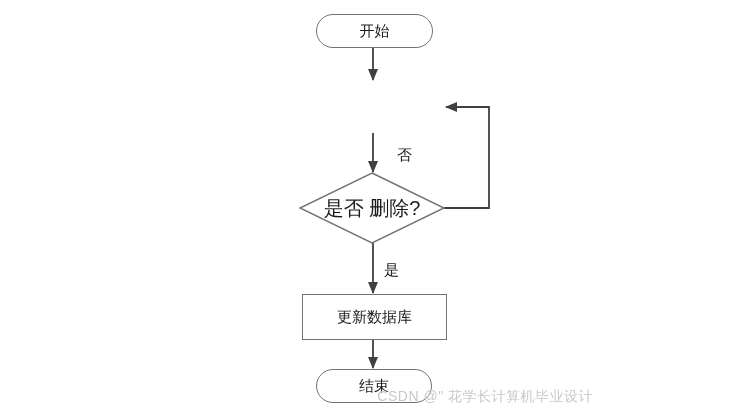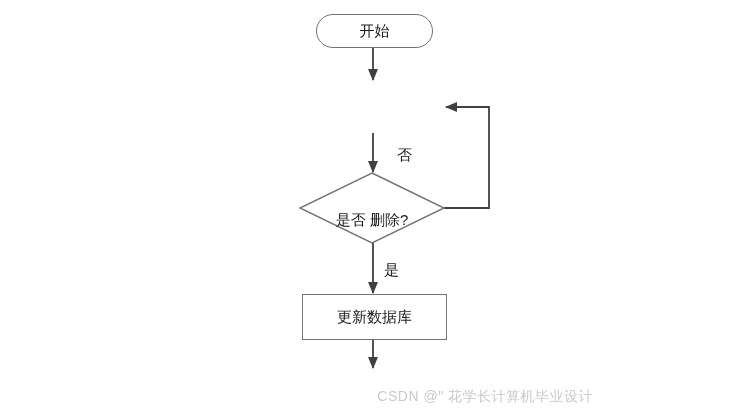--- a/index.html
+++ b/index.html
@@ -46,24 +46,23 @@
     font-size: 15px;
     white-space: nowrap;
   }
   .terminator { border-radius: 17px; }
   .decision-label {
     position: absolute;
     display: flex;
     align-items: center;
     justify-content: center;
     color: var(--text-color);
-    font-size: 15px;
+    font-size: 20px;
     background: transparent;
     white-space: nowrap;
-    margin-top: 12px;
   }
   .edge-label {
     position: absolute;
     color: var(--text-color);
     font-size: 15px;
     line-height: 1;
     white-space: nowrap;
   }
   .watermark {
     position: absolute;
@@ -96,20 +95,21 @@
     <polygon class="diamond-shape" points="372,173 444,208 372,243 300,208"></polygon>
   </svg>
 
   <div class="node terminator" style="left:316px; top:14px; width:117px; height:34px;">开始</div>
 
 
   <div class="decision-label" style="left:300px; top:193px; width:144px; height:30px;">是否 删除?</div>
 
   <div class="node" style="left:302px; top:294px; width:145px; height:46px;">更新数据库</div>
 
+  <div class="node terminator" style="left:316px; top:369px; width:116px; height:34px;">结束</div>
 
   <div class="edge-label" style="left:397px; top:147px;">否</div>
 
   <div class="edge-label" style="left:384px; top:262px;">是</div>
 
   <div class="watermark">CSDN @" 花学长计算机毕业设计</div>
 
 </div>
 
 </body></html>

